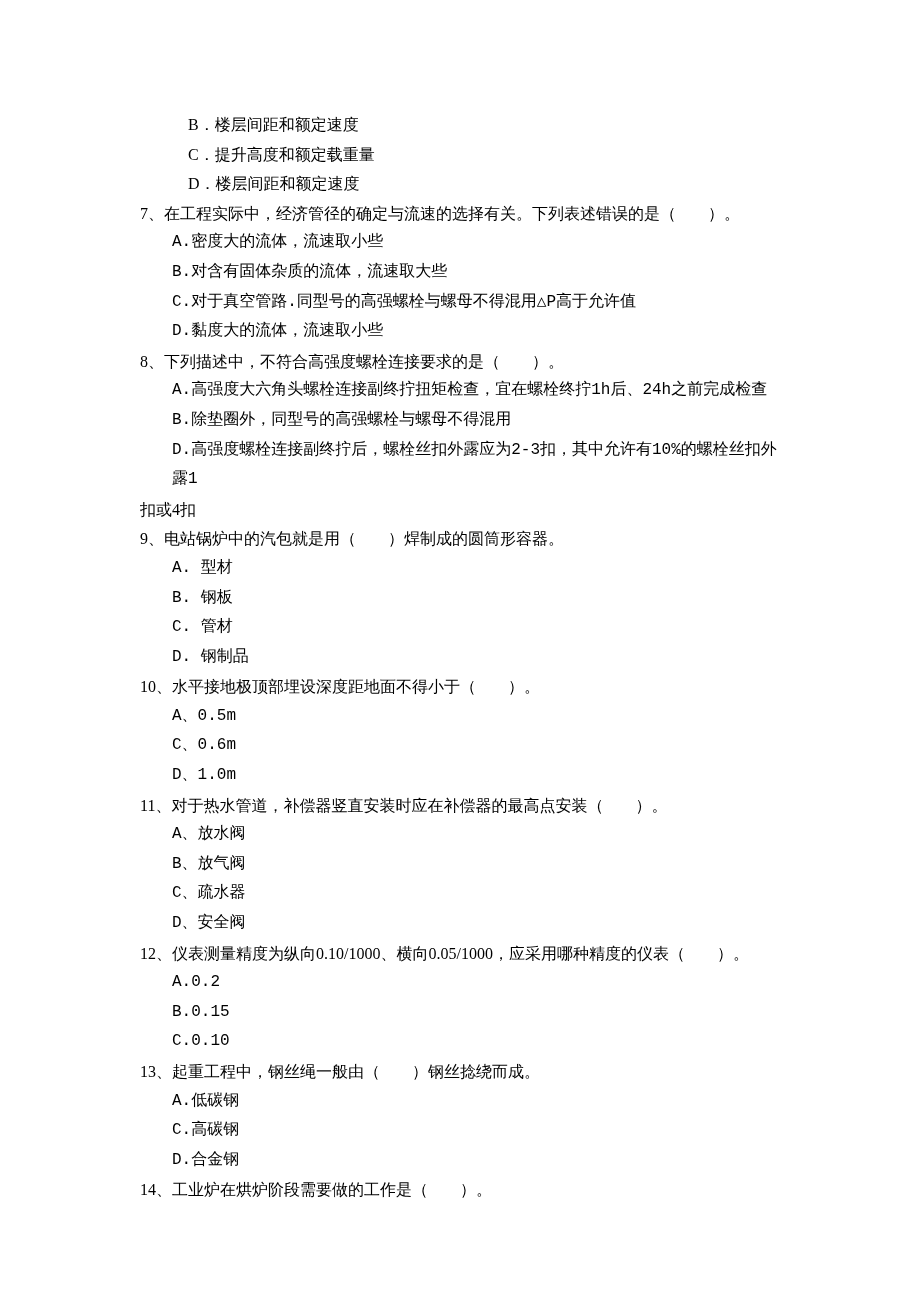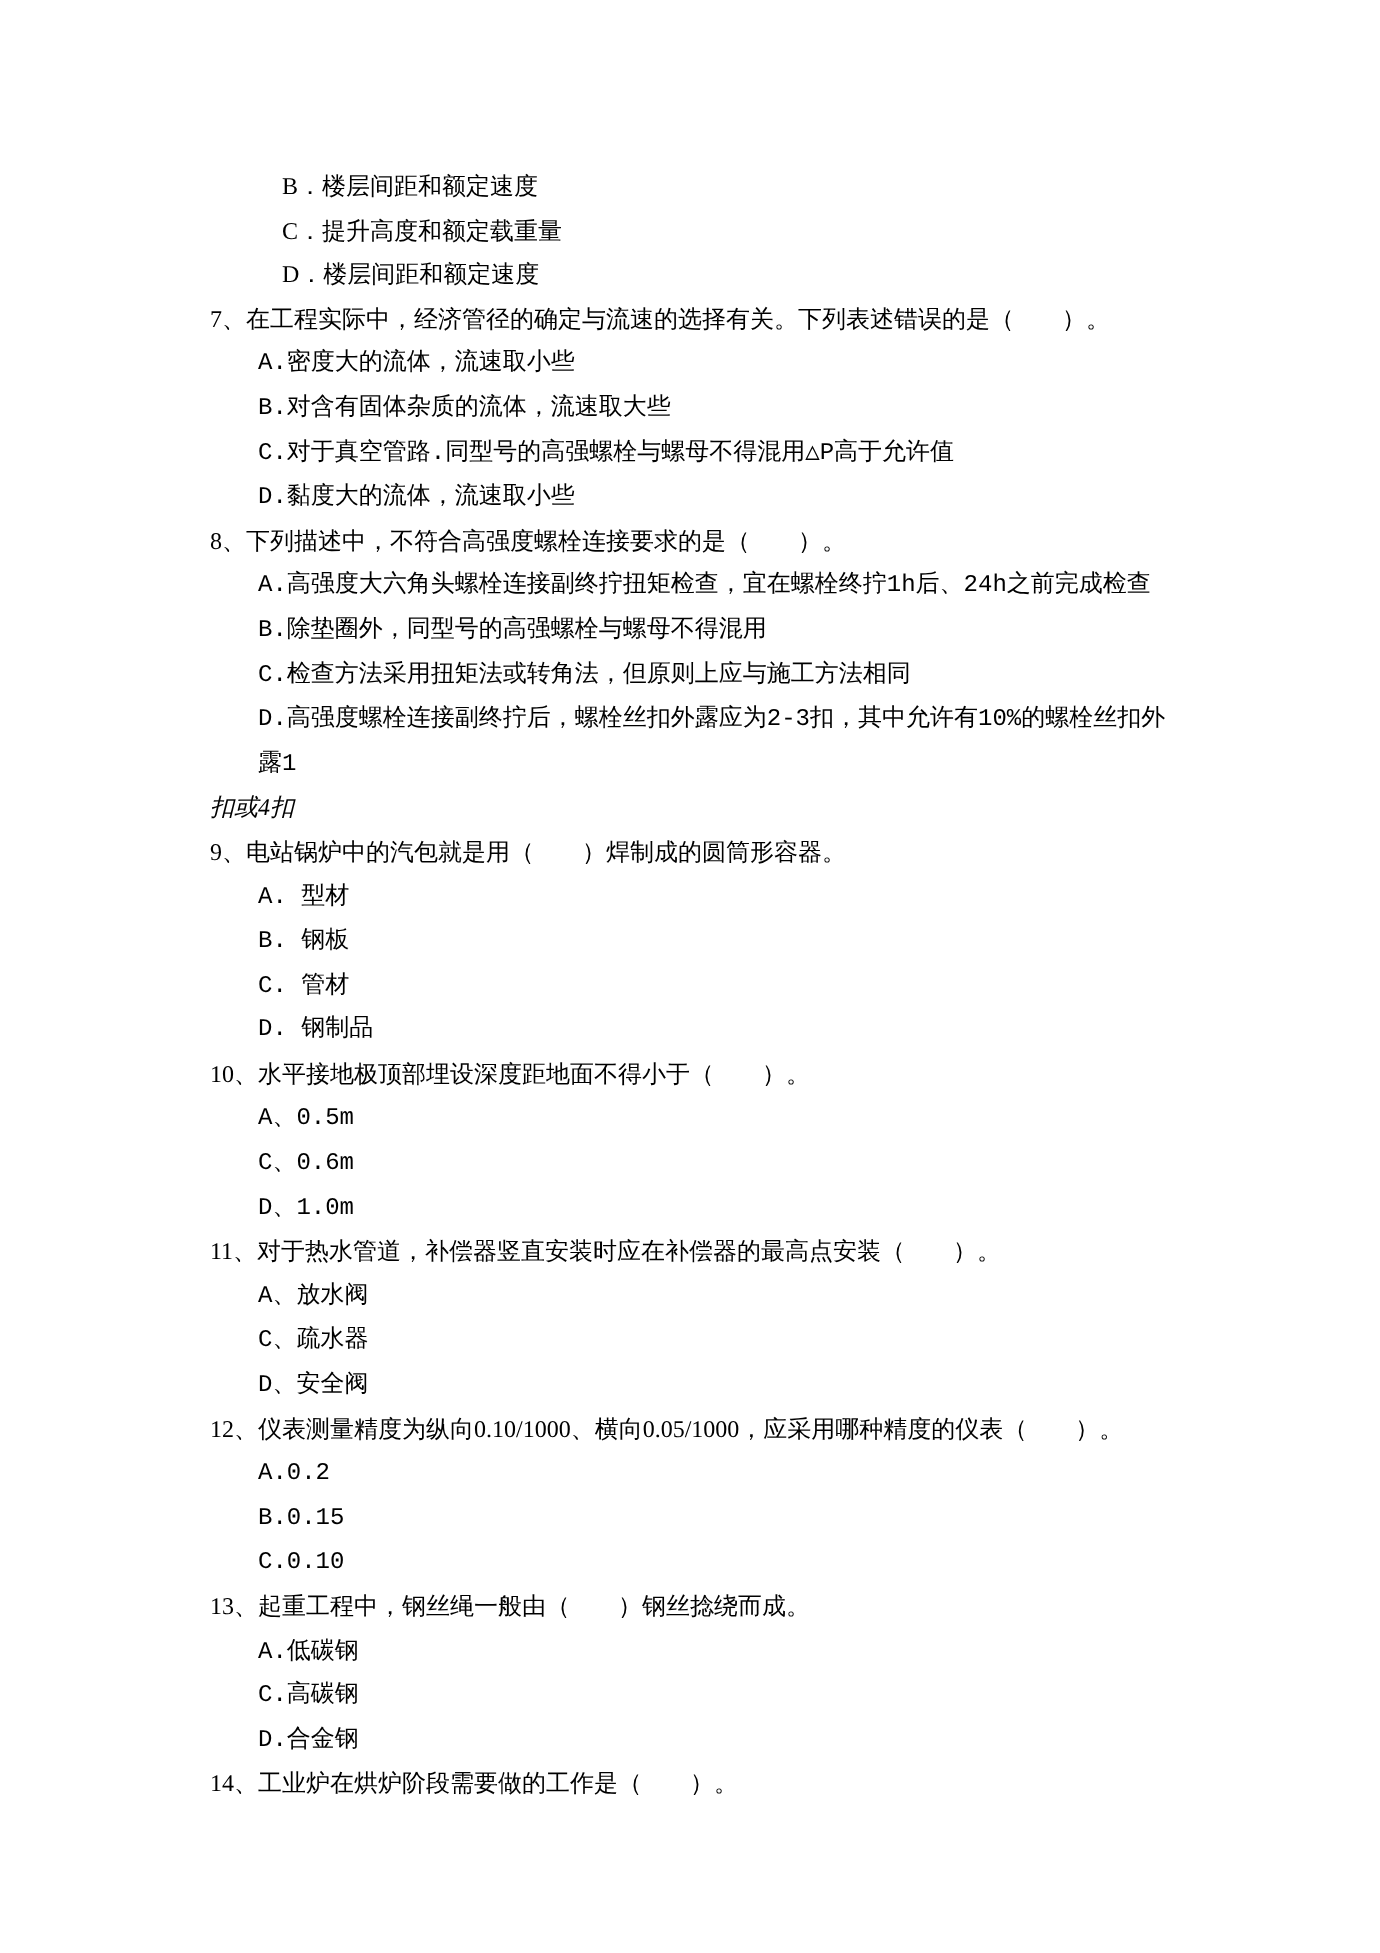--- a/index.html
+++ b/index.html
@@ -26,58 +26,57 @@
     white-space: pre-wrap;
     font-family: Liberation Mono, monospace;
   }
   .q-line {
     padding-left: 0;
     white-space: pre-wrap;
   }
   .q-cont {
     padding-left: 0;
     white-space: pre-wrap;
-    font-style: italic;
   }
 </style>
 </head>
 <body>
 
 <div class="page">
 
   <div class="opt-line">B．楼层间距和额定速度</div>
   <div class="opt-line">C．提升高度和额定载重量</div>
   <div class="opt-line">D．楼层间距和额定速度</div>
 
   <div class="q-line">7、在工程实际中，经济管径的确定与流速的选择有关。下列表述错误的是（　　）。</div>
   <div class="opt-line2">A.密度大的流体，流速取小些</div>
   <div class="opt-line2">B.对含有固体杂质的流体，流速取大些</div>
   <div class="opt-line2">C.对于真空管路.同型号的高强螺栓与螺母不得混用△P高于允许值</div>
   <div class="opt-line2">D.黏度大的流体，流速取小些</div>
 
   <div class="q-line">8、下列描述中，不符合高强度螺栓连接要求的是（　　）。</div>
   <div class="opt-line2">A.高强度大六角头螺栓连接副终拧扭矩检查，宜在螺栓终拧1h后、24h之前完成检查</div>
   <div class="opt-line2">B.除垫圈外，同型号的高强螺栓与螺母不得混用</div>
-  <div class="opt-line2">C.检查方法采用扭矩法或转角法，但原则上应与施工方法相同</div>
   <div class="opt-line2">D.高强度螺栓连接副终拧后，螺栓丝扣外露应为2-3扣，其中允许有10%的螺栓丝扣外露1</div>
   <div class="q-cont">扣或4扣</div>
 
   <div class="q-line">9、电站锅炉中的汽包就是用（　　）焊制成的圆筒形容器。</div>
   <div class="opt-line2">A. 型材</div>
   <div class="opt-line2">B. 钢板</div>
   <div class="opt-line2">C. 管材</div>
   <div class="opt-line2">D. 钢制品</div>
 
   <div class="q-line">10、水平接地极顶部埋设深度距地面不得小于（　　）。</div>
   <div class="opt-line2">A、0.5m</div>
   <div class="opt-line2">C、0.6m</div>
   <div class="opt-line2">D、1.0m</div>
 
   <div class="q-line">11、对于热水管道，补偿器竖直安装时应在补偿器的最高点安装（　　）。</div>
   <div class="opt-line2">A、放水阀</div>
+  <div class="opt-line2">B、放气阀</div>
   <div class="opt-line2">C、疏水器</div>
   <div class="opt-line2">D、安全阀</div>
 
   <div class="q-line">12、仪表测量精度为纵向0.10/1000、横向0.05/1000，应采用哪种精度的仪表（　　）。</div>
   <div class="opt-line2">A.0.2</div>
   <div class="opt-line2">B.0.15</div>
   <div class="opt-line2">C.0.10</div>
 
   <div class="q-line">13、起重工程中，钢丝绳一般由（　　）钢丝捻绕而成。</div>
   <div class="opt-line2">A.低碳钢</div>

